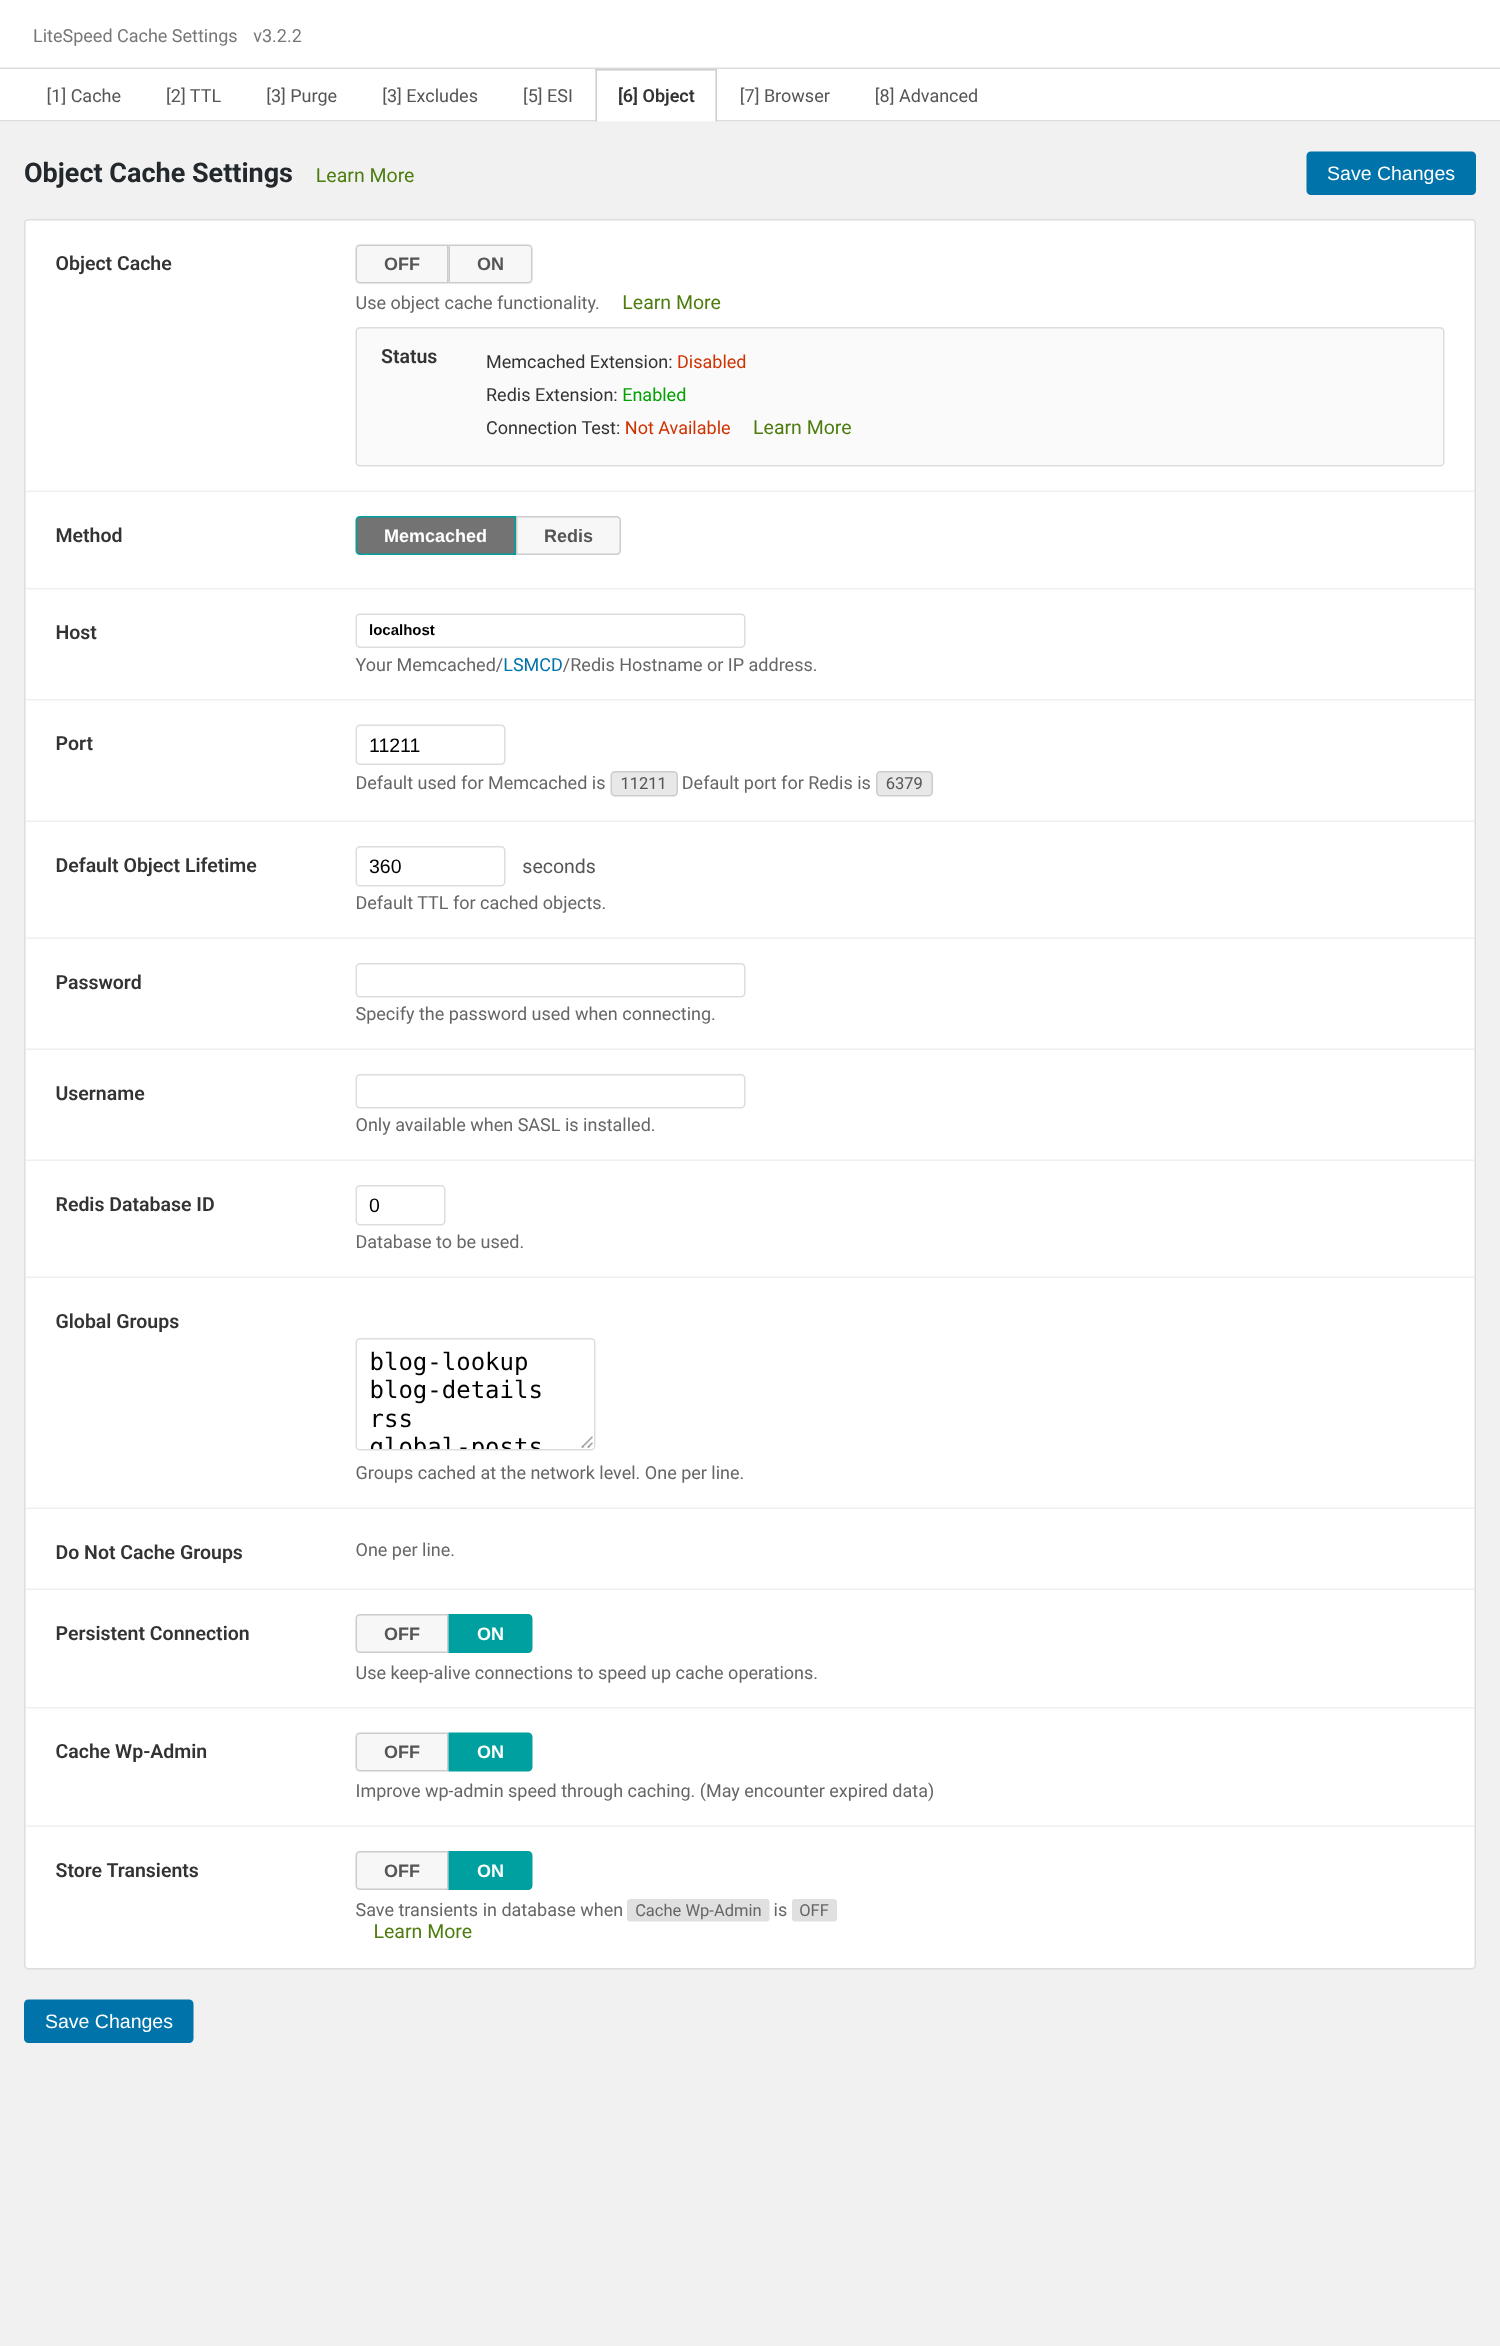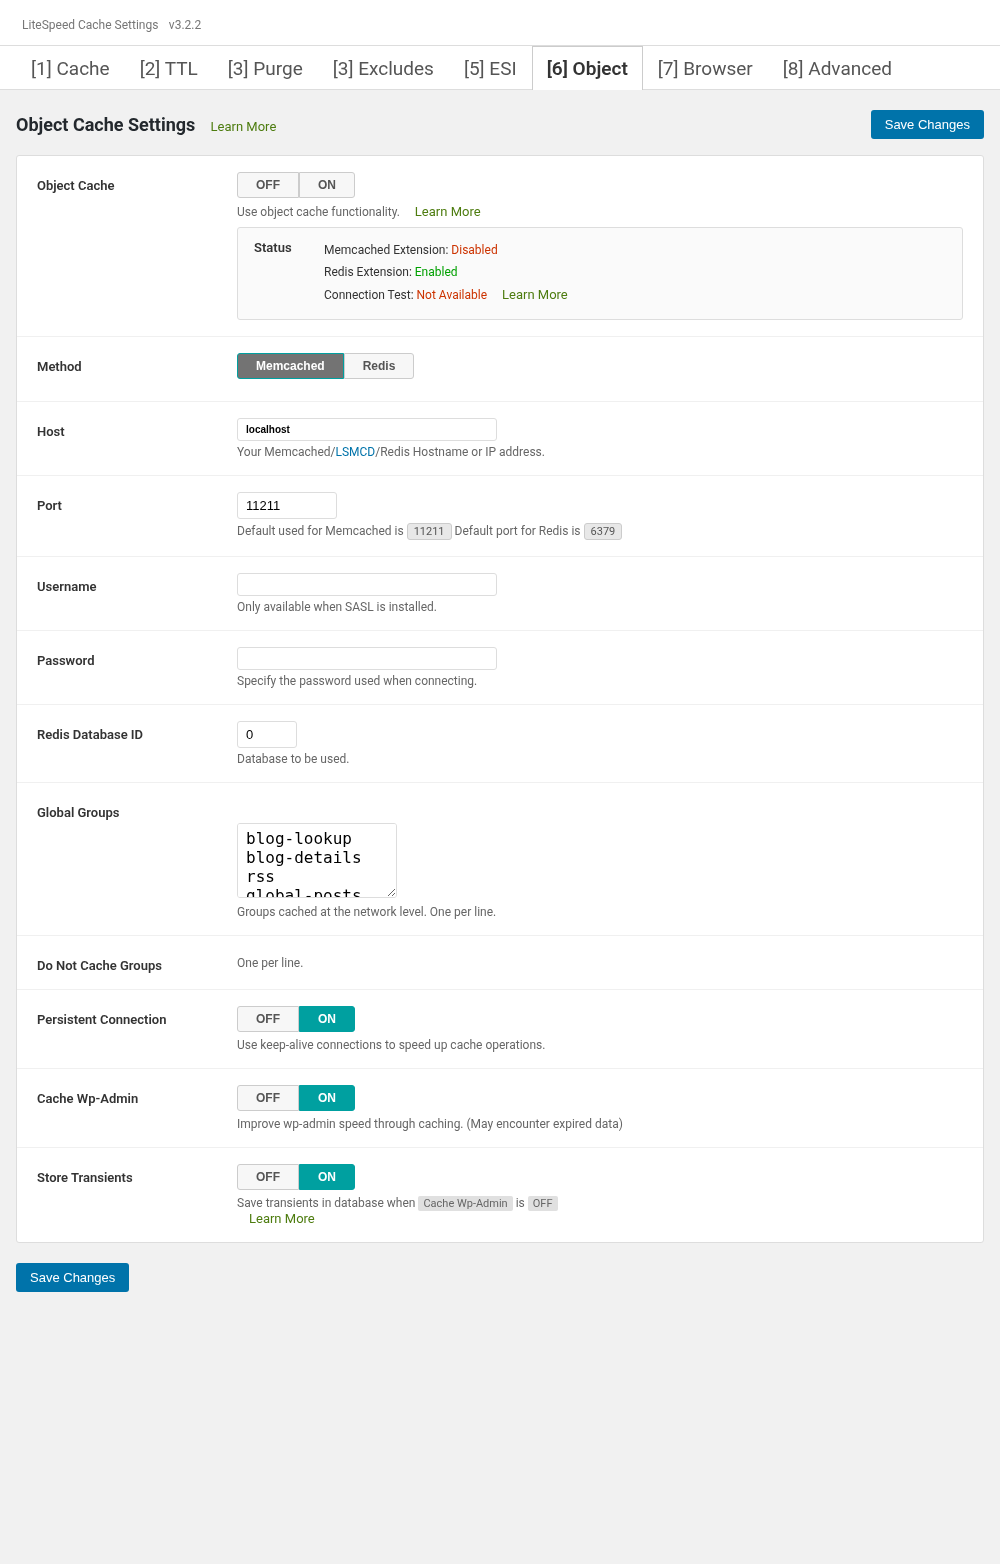--- a/index.html
+++ b/index.html
@@ -3,21 +3,21 @@
   <meta charset="utf-8">
   <style>
     * { box-sizing: border-box; margin: 0; padding: 0; }
     body { font-family: -apple-system, BlinkMacSystemFont, "Segoe UI", Roboto, sans-serif; font-size: 13px; background: #f1f1f1; color: #333; }
     
     .page-header { background: #fff; padding: 12px 16px; border-bottom: 1px solid #ddd; }
     .page-title { font-size: 18px; font-weight: 400; color: #23282d; }
     .page-title span { font-size: 12px; color: #777; margin-left: 6px; }
     
     .nav-tabs { background: #fff; padding: 0 16px; border-bottom: 1px solid #ddd; display: flex; gap: 0; }
-    .nav-tab { padding: 10px 14px; font-size: 19px; color: #555; cursor: pointer; border: 1px solid transparent; border-bottom: none; margin-bottom: -1px; text-decoration: none; display: inline-block; }
+    .nav-tab { padding: 10px 14px; font-size: 12px; color: #555; cursor: pointer; border: 1px solid transparent; border-bottom: none; margin-bottom: -1px; text-decoration: none; display: inline-block; }
     .nav-tab.active { background: #fff; border-color: #ccc; color: #333; font-weight: 600; }
     
     .main-content { padding: 20px 16px; max-width: 1000px; }
     
     .section-header { display: flex; align-items: center; justify-content: space-between; margin-bottom: 16px; }
     .section-title { font-size: 18px; font-weight: 700; color: #23282d; }
     .learn-more-link { color: #4d7c0f; text-decoration: none; font-size: 13px; margin-left: 12px; }
     
     .btn-save { background: #0073aa; color: #fff; border: none; padding: 7px 14px; font-size: 13px; cursor: pointer; border-radius: 3px; }
     
@@ -150,34 +150,44 @@
         <input class="text-input-sm" type="text" value="11211" style="">
         <div class="help-text">
           <span>Default used for Memcached is</span>
           <span class="inline-badge">11211</span>
           <span>Default port for Redis is</span>
           <span class="inline-badge">6379</span>
         </div>
       </div>
     </div>
 
+    <div class="settings-row">
+      <div class="settings-label">Default Object Lifetime</div>
+      <div class="settings-control">
+        <div>
+          <input class="text-input-sm" type="text" value="360" style="">
+          <span class="seconds-label">seconds</span>
+        </div>
+        <div class="help-text">Default TTL for cached objects.</div>
+      </div>
+    </div>
+
+    <div class="settings-row">
+      <div class="settings-label">Password</div>
+      <div class="settings-control">
+        <input class="text-input" type="password" style="">
+        <div class="help-text">Specify the password used when connecting.</div>
+      </div>
+    </div>
 
     <div class="settings-row">
       <div class="settings-label">Username</div>
       <div class="settings-control">
         <input class="text-input" type="text" style="">
         <div class="help-text">Only available when SASL is installed.</div>
-      </div>
-    </div>
-
-    <div class="settings-row">
-      <div class="settings-label">Password</div>
-      <div class="settings-control">
-        <input class="text-input" type="password" style="">
-        <div class="help-text">Specify the password used when connecting.</div>
       </div>
     </div>
 
     <div class="settings-row">
       <div class="settings-label">Redis Database ID</div>
       <div class="settings-control">
         <input class="text-input-xs" type="text" value="0" style="">
         <div class="help-text">Database to be used.</div>
       </div>
     </div>

